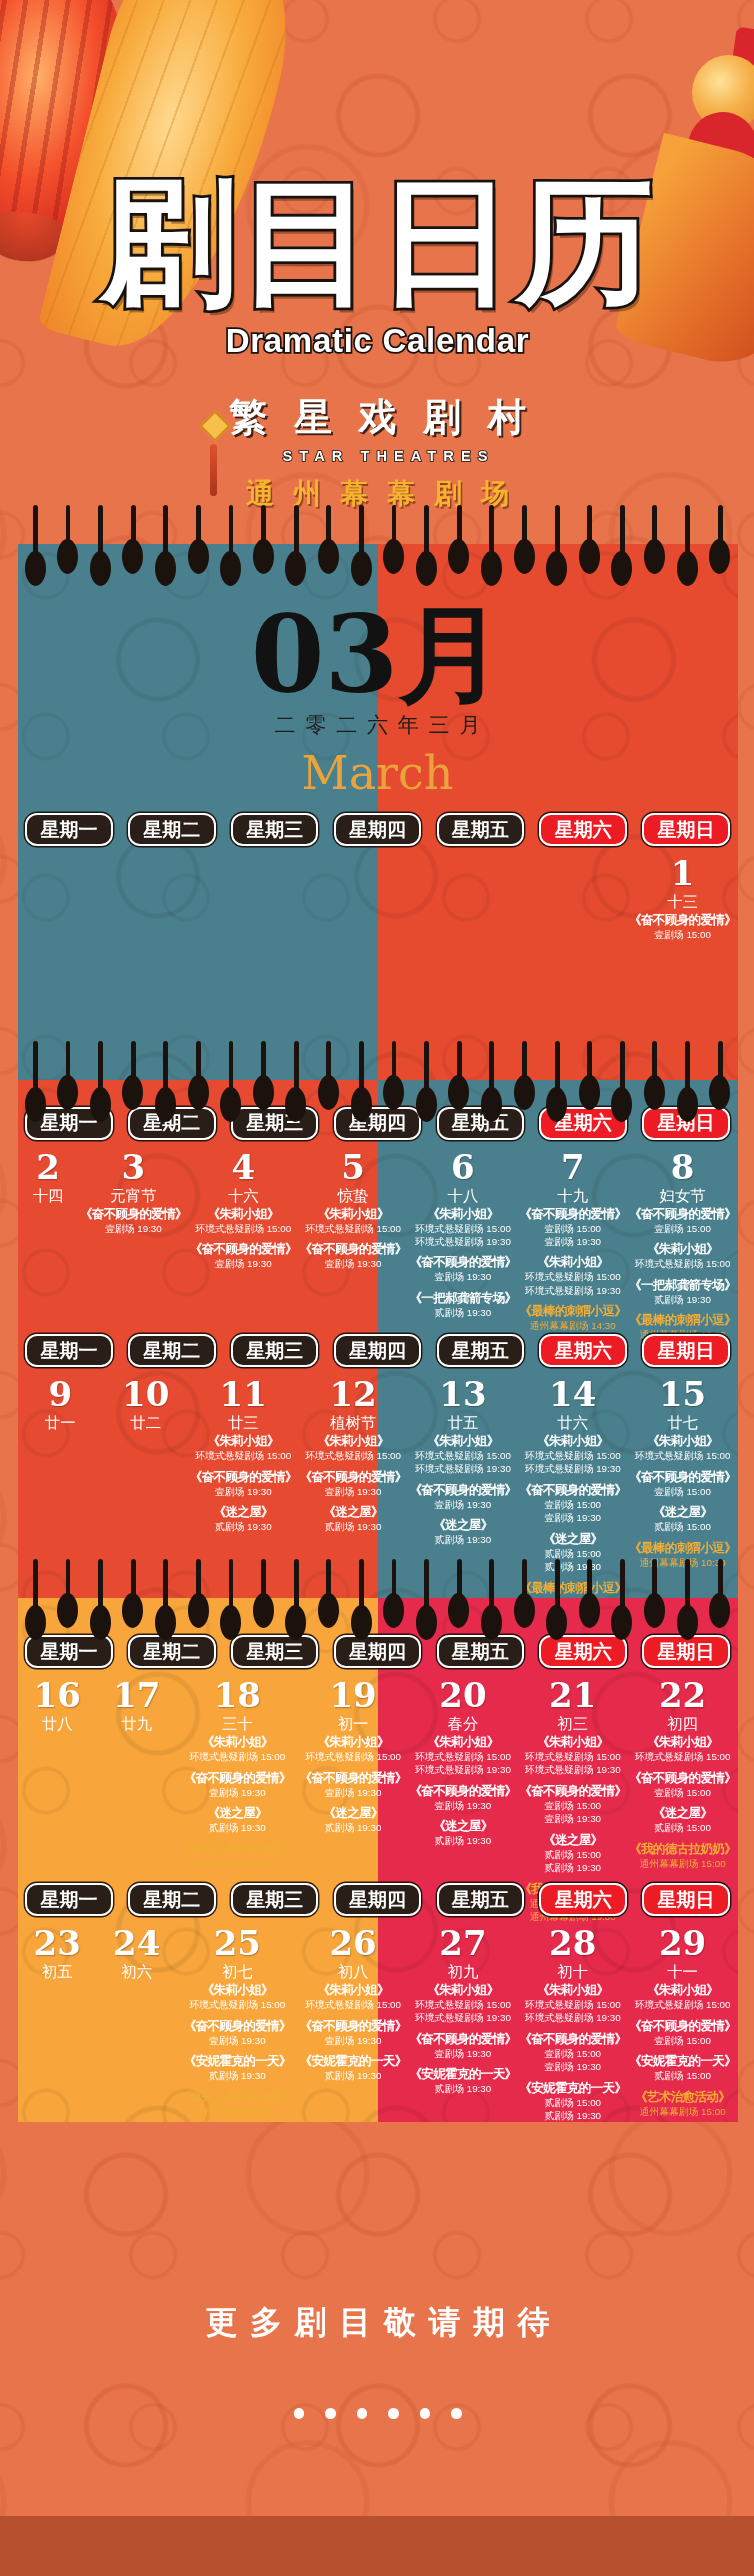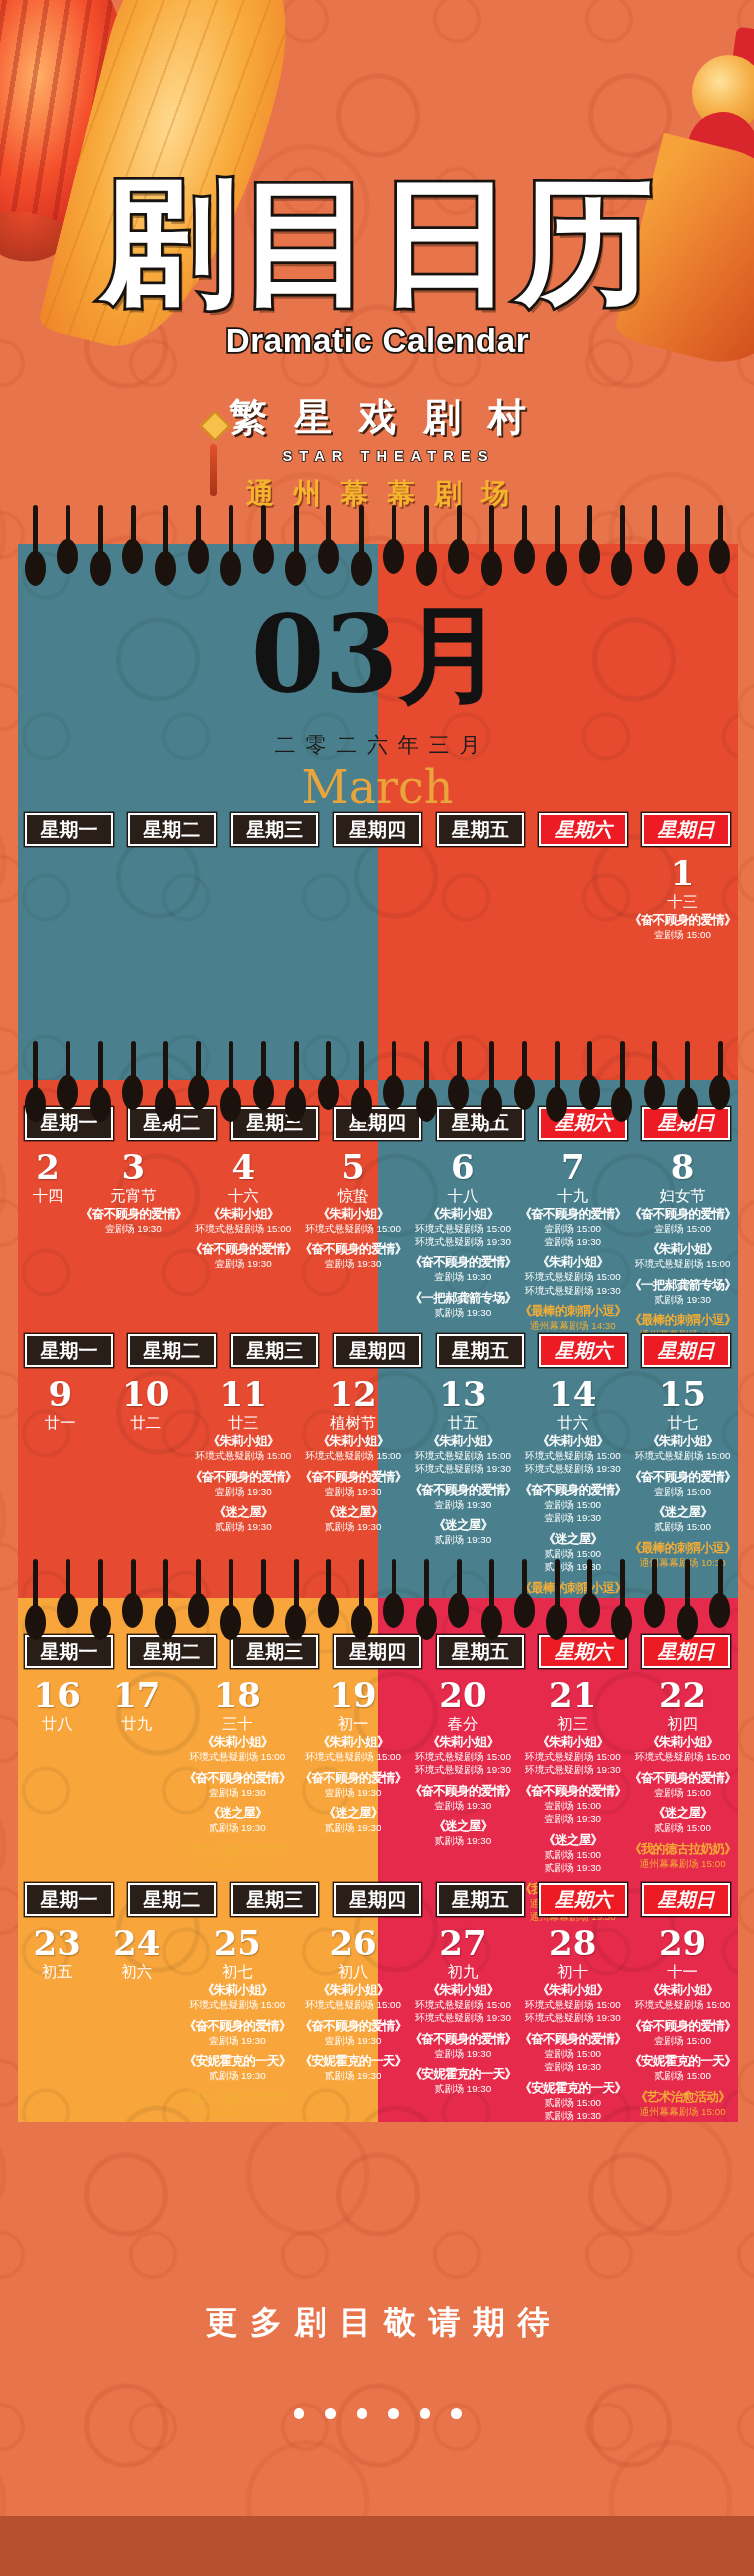--- a/index.html
+++ b/index.html
@@ -75,32 +75,32 @@
   .pin{position:relative;width:21px;height:82px;}
   .pin::before{content:"";position:absolute;left:8.4px;top:0;width:4.9px;height:52px;background:#1B120E;border-radius:2.8px;}
   .pin::after{content:"";position:absolute;left:0;top:46px;width:21px;height:35px;background:#1B120E;border-radius:50%;}
   .pin.short::before{height:39px;}
   .pin.short::after{top:34px;}
 
   
   .month{position:absolute;top:52px;left:0;right:0;text-align:center;z-index:3;}
   .m-num{font-family:"DejaVu Serif","Liberation Serif",serif;font-size:106px;line-height:115px;
     font-weight:700;color:#121212;}
-  .m-cn{margin-top:21px;font-size:21px;line-height:25px;letter-spacing:9.8px;padding-left:9.8px;color:#1c1c1c;}
-  .m-en{margin-top:5px;font-family:"DejaVu Serif","Liberation Serif",serif;font-size:46px;line-height:50px;color:#E9A43B;}
+  .m-cn{margin-top:1px;font-size:21px;line-height:25px;letter-spacing:9.8px;padding-left:9.8px;color:#1c1c1c;}
+  .m-en{margin-top:11px;font-family:"DejaVu Serif","Liberation Serif",serif;font-size:46px;line-height:50px;color:#E9A43B;}
 
   
   .week{position:absolute;left:0;right:0;z-index:3;}
   .w1{top:269px;} .w2{top:26.6px;} .w3{top:254px;} .w4{top:37px;} .w5{top:285px;}
   .pills{display:grid;grid-template-columns:repeat(7,1fr);}
-  .pill{margin:0 7.7px;height:29px;border-radius:0;background:#2A1E18;border:2.1px solid #fff;
+  .pill{margin:0 7.7px;height:29px;border-radius:12px;background:#2A1E18;border:2.1px solid #fff;
     box-shadow:0 0 0 1.4px rgba(22,12,8,.9);color:#fff;
     font-family:"Liberation Serif","DejaVu Serif",serif;font-size:19px;font-weight:700;
     display:flex;align-items:center;justify-content:center;}
-  .pill.red{background:#ED1C24;font-style:italic;}
+  .pill.red{background:#ED1C24;}
   .days{display:grid;grid-template-columns:repeat(7,1fr);margin-top:9px;align-items:start;}
   .day{text-align:center;color:#fff;padding:0 1.4px;}
   .daynum{font-family:"DejaVu Serif","Liberation Serif",serif;font-size:34px;line-height:36px;font-weight:700;
     text-shadow:0.7px 1.4px 1.4px rgba(0,0,0,.28);}
   .lunar{margin-top:1.4px;font-size:15.4px;line-height:19.6px;font-weight:400;}
   .shows{margin-top:0;}
   .show{margin-bottom:6.3px;}
   .show .t{font-size:12.6px;line-height:16px;font-weight:700;letter-spacing:-0.7px;white-space:nowrap;}
   .show .l{font-size:9.8px;line-height:13.3px;white-space:nowrap;}
   .show.gold{color:#F3AC35;}

